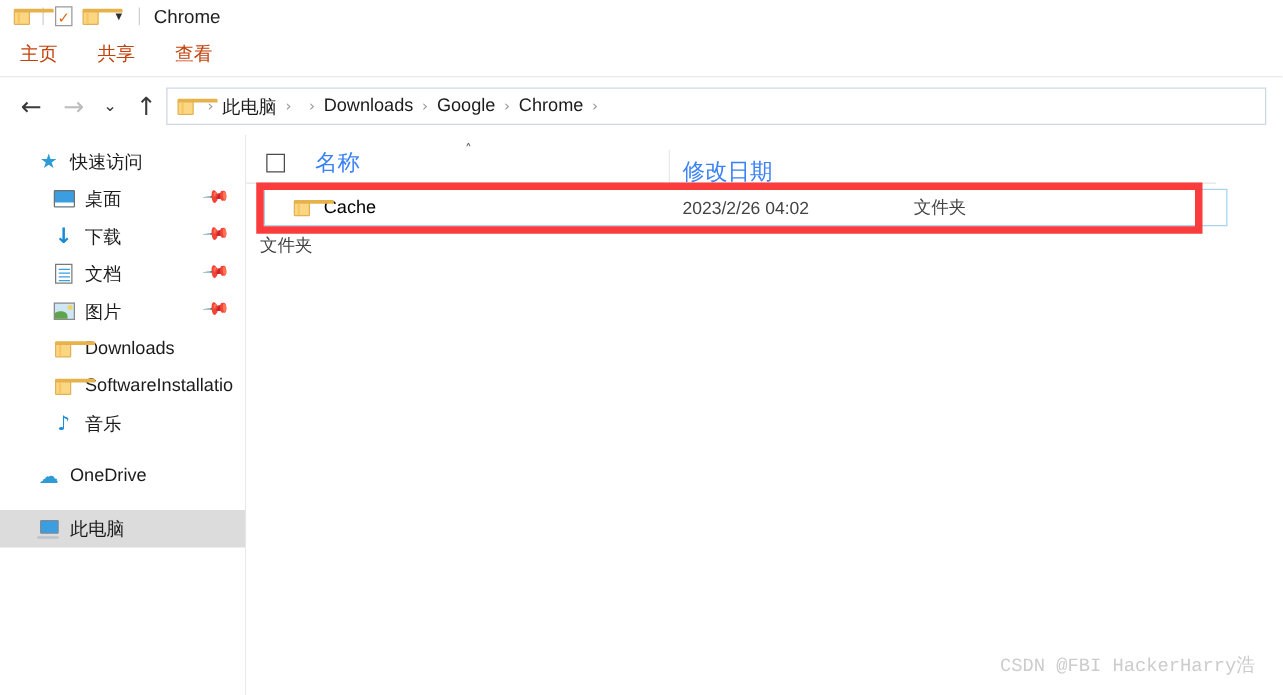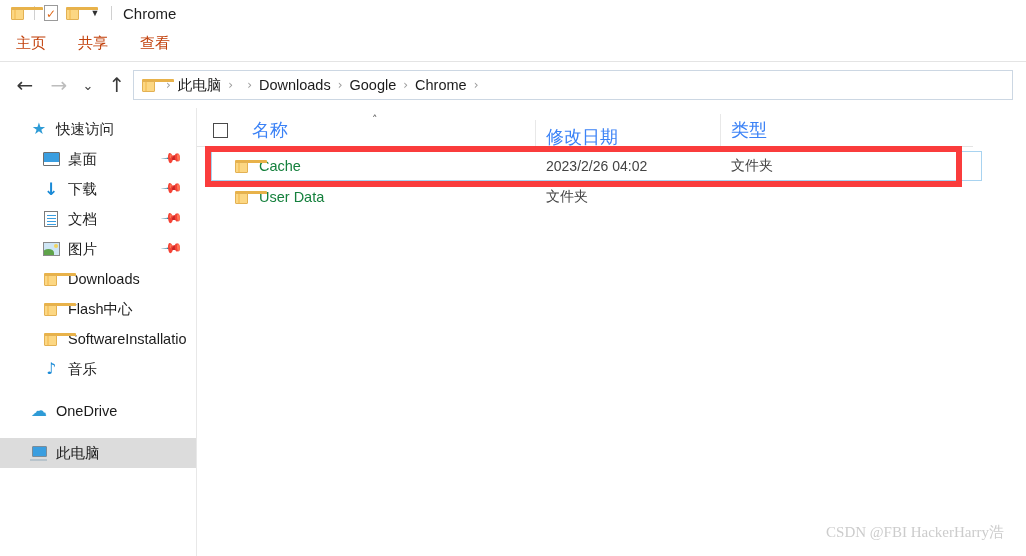--- a/index.html
+++ b/index.html
@@ -186,21 +186,21 @@
     position: absolute; left: 175px; top: 0px;
     font-size: 11px; color: #5a5a5a; line-height: 1;
     font-family: "DejaVu Sans", sans-serif;
   }
 
   .frow {
     position: absolute; left: 0; width: 776px; height: 30px;
     display: flex; align-items: center;
   }
   .fcell { display: flex; align-items: center; height: 30px; }
-  .fname { font-size: 14.5px; color: #15803d; }
+  .fname { font-size: 14.5px; color: #000000; }
   .fmeta { font-size: 14px; color: #434343; }
   .row-folder-ico { margin-right: 9px; }
 
   #row-selection-box {
     position: absolute; left: 14px; top: 43px;
     width: 771px; height: 30px;
     border: 1px solid #a8d3f0; background: #ffffff;
   }
 
   
@@ -208,21 +208,21 @@
     position: absolute; left: 205px; top: 146px;
     width: 757px; height: 41px;
     border: 6px solid #fa3c3c;
     pointer-events: none;
   }
 
   
   #watermark {
     position: absolute; right: 22px; bottom: 14px;
     font-size: 15px; color: #cccccc;
-    font-family: Liberation Serif, serif;
+    font-family: Liberation Mono, monospace;
     white-space: nowrap;
   }
 </style>
 </head>
 <body>
 
 <div id="titlebar">
   <div class="qat">
     <div class="qat-item">
       <span class="folder-ico">
@@ -333,29 +333,20 @@
   <div class="sb-row lvl1">
     <span class="sb-ico">
         <span class="folder-ico">
           <span class="tab"></span>
           <span class="body"></span>
         </span>
       </span>
     <span class="sb-label">Downloads</span>
   </div>
 
-  <div class="sb-row lvl1">
-    <span class="sb-ico">
-        <span class="folder-ico">
-          <span class="tab"></span>
-          <span class="body"></span>
-        </span>
-      </span>
-    <span class="sb-label">Flash中心</span>
-  </div>
 
   <div class="sb-row lvl1">
     <span class="sb-ico">
         <span class="folder-ico">
           <span class="tab"></span>
           <span class="body"></span>
         </span>
       </span>
     <span class="sb-label">SoftwareInstallatio</span>
   </div>
@@ -398,23 +389,20 @@
 
   <div id="colheader">
     <div class="col" style="width:338px;">
       <span class="hdr-check"></span>
       <span class="col-label" style="margin-left:45px;">名称</span>
       <span id="sort-caret">˄</span>
     </div>
     <div class="col" style="width:185px;margin-top:13px;">
       <span class="col-label">修改日期</span>
     </div>
-    <div class="col" style="width:148px;">
-      <span class="col-label">类型</span>
-    </div>
   </div>
 
   <div id="row-selection-box"></div>
 
   <div class="frow" style="top:43px;">
     <div class="fcell" style="width:338px; padding-left:38px;">
       <span class="folder-ico row-folder-ico">
           <span class="tab"></span>
           <span class="body"></span>
         </span>
@@ -425,27 +413,20 @@
     </div>
     <div class="fcell" style="width:148px; padding-left:11px;">
       <span class="fmeta">文件夹</span>
     </div>
     <div class="fcell" style="width:100px; padding-left:11px;">
       <span class="fmeta"></span>
     </div>
   </div>
 
   <div class="frow" style="top:74px;">
-    <div class="fcell" style="width:338px; padding-left:38px;">
-      <span class="folder-ico row-folder-ico">
-          <span class="tab"></span>
-          <span class="body"></span>
-        </span>
-      <span class="fname">User Data</span>
-    </div>
     <div class="fcell" style="width:148px; padding-left:11px;">
       <span class="fmeta">文件夹</span>
     </div>
     <div class="fcell" style="width:100px; padding-left:11px;">
       <span class="fmeta"></span>
     </div>
   </div>
 
 </div>
 

